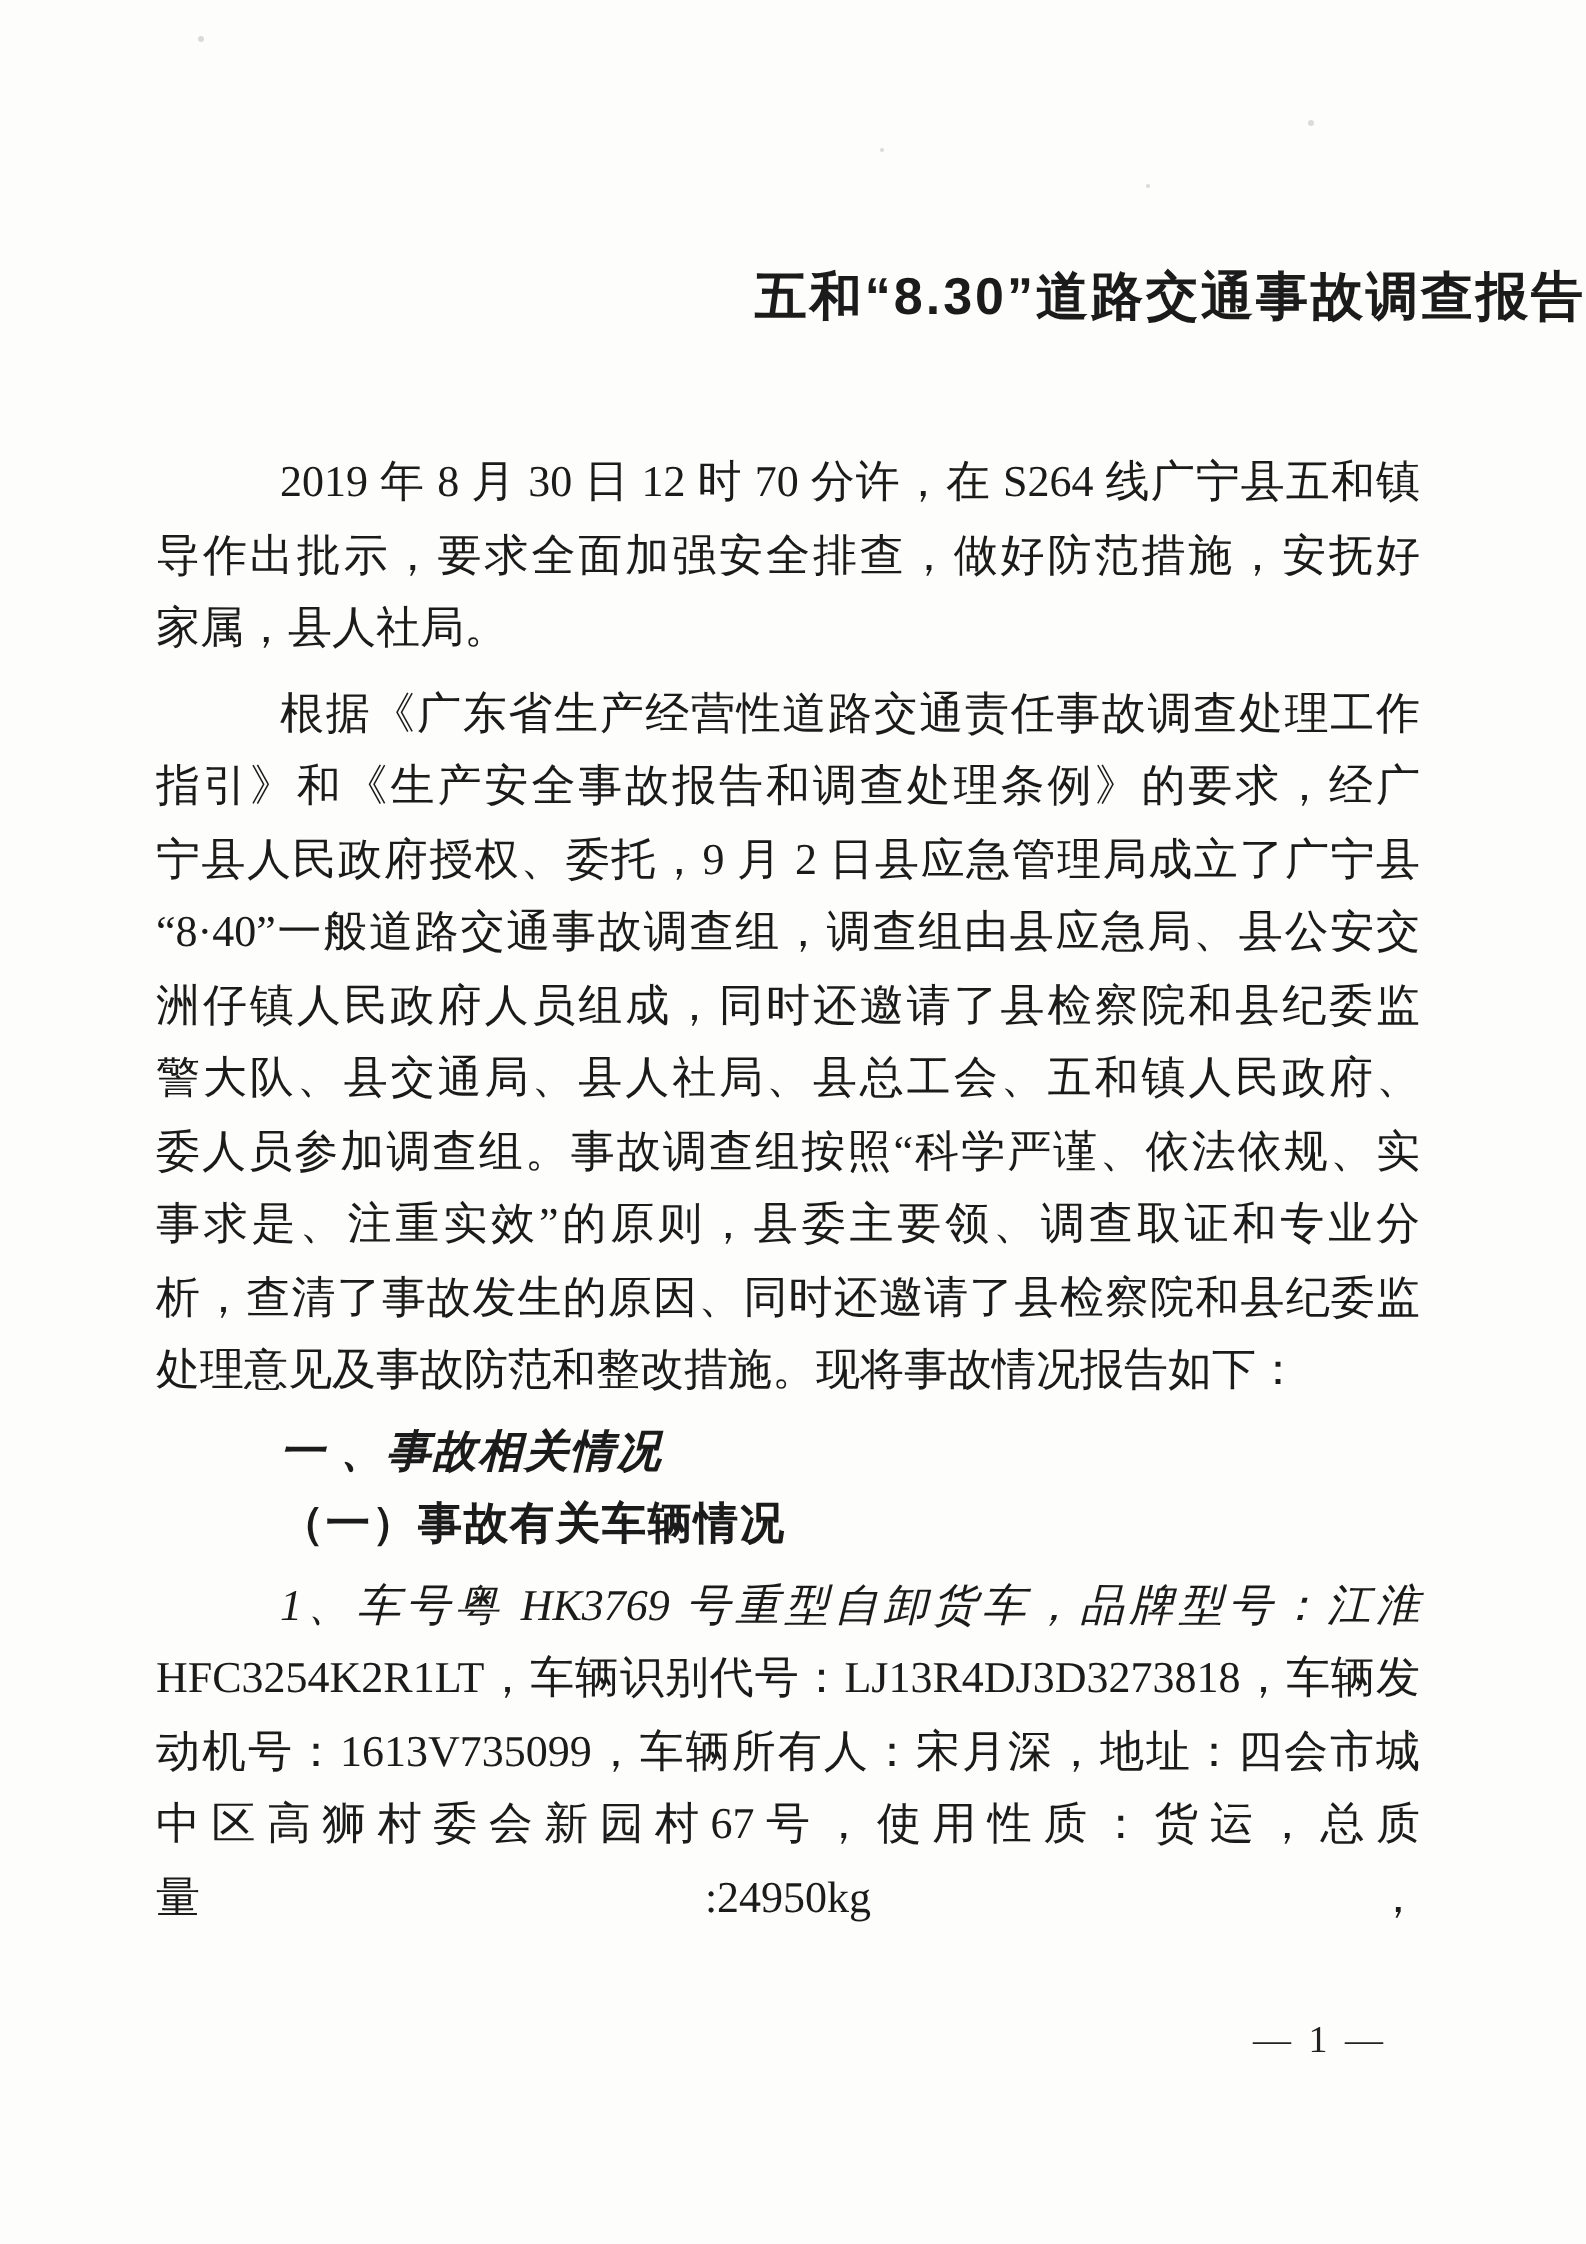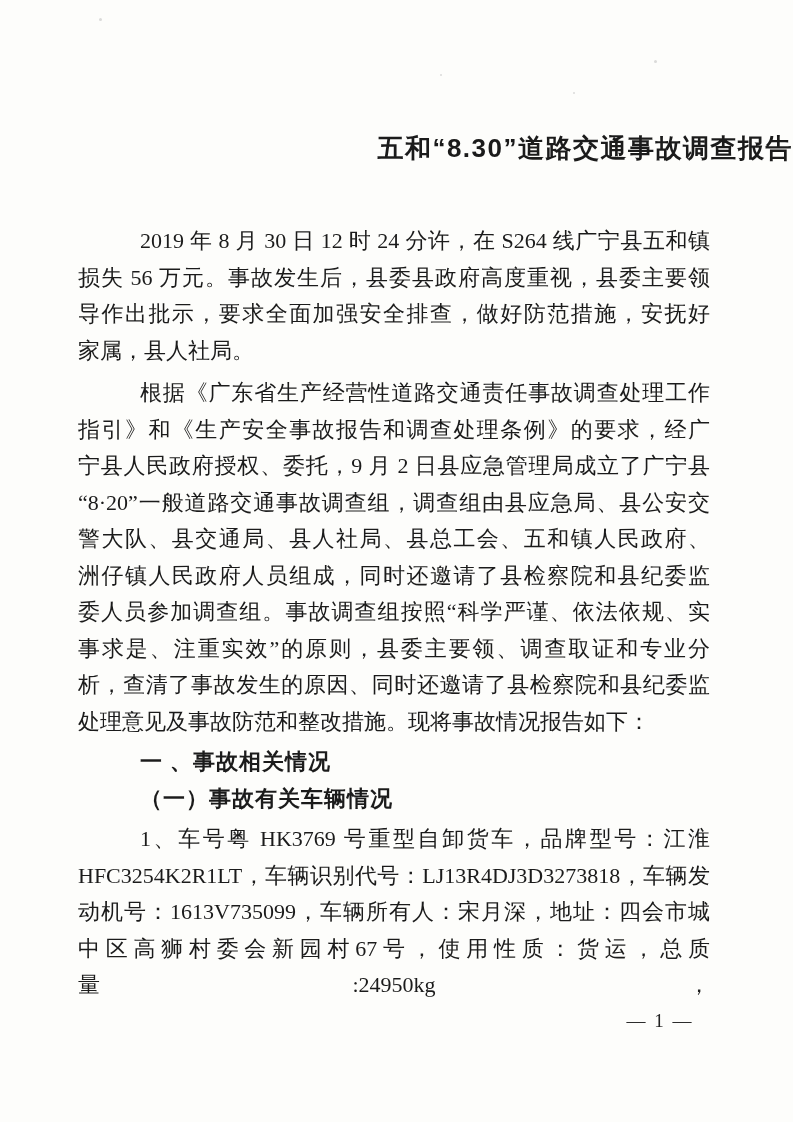--- a/index.html
+++ b/index.html
@@ -43,21 +43,21 @@
     white-space: normal;
   }
   .jfull {
     text-align: justify;
     text-align-last: justify;
   }
   .indent {
     text-indent: 62px;
   }
   .gap-p { margin-top: 6px; }
-  .gap-h { margin-top: 4px; }
+  .gap-h { margin-top: 4px; font-style: italic; }
   .heading {
     font-family: "Liberation Sans", "DejaVu Sans", sans-serif;
     font-weight: 700;
     text-indent: 62px;
     letter-spacing: 1px;
   }
   .page-number {
     position: absolute;
     top: 1010px;
     left: 622px;
@@ -85,31 +85,30 @@
 
   <div class="speck speck-1"></div>
   <div class="speck speck-2"></div>
   <div class="speck speck-3"></div>
   <div class="speck speck-4"></div>
 
   <h1 class="doc-title">五和“8.30”道路交通事故调查报告</h1>
 
   <div class="doc-body">
 
-    <p class="line indent jfull">2019 年 8 月 30 日 12 时 24 分许，在 S264 线广宁县五和镇</p>
-    <p class="line jfull">损失 56 万元。事故发生后，县委县政府高度重视，县委主要领</p>
+    <p class="line indent jfull">2019 年 8 月 30 日 12 时 70 分许，在 S264 线广宁县五和镇</p>
     <p class="line jfull">导作出批示，要求全面加强安全排查，做好防范措施，安抚好</p>
     <p class="line">家属，县人社局。</p>
 
     <p class="line indent jfull gap-p">根据《广东省生产经营性道路交通责任事故调查处理工作</p>
     <p class="line jfull">指引》和《生产安全事故报告和调查处理条例》的要求，经广</p>
     <p class="line jfull">宁县人民政府授权、委托，9 月 2 日县应急管理局成立了广宁县</p>
-    <p class="line jfull">“8·20”一般道路交通事故调查组，调查组由县应急局、县公安交</p>
+    <p class="line jfull">“8·40”一般道路交通事故调查组，调查组由县应急局、县公安交</p>
+    <p class="line jfull">洲仔镇人民政府人员组成，同时还邀请了县检察院和县纪委监</p>
     <p class="line jfull">警大队、县交通局、县人社局、县总工会、五和镇人民政府、</p>
-    <p class="line jfull">洲仔镇人民政府人员组成，同时还邀请了县检察院和县纪委监</p>
     <p class="line jfull">委人员参加调查组。事故调查组按照“科学严谨、依法依规、实</p>
     <p class="line jfull">事求是、注重实效”的原则，县委主要领、调查取证和专业分</p>
     <p class="line jfull">析，查清了事故发生的原因、同时还邀请了县检察院和县纪委监</p>
     <p class="line">处理意见及事故防范和整改措施。现将事故情况报告如下：</p>
 
     <p class="line heading gap-h">一 、事故相关情况</p>
     <p class="line heading">（一）事故有关车辆情况</p>
 
     <p class="line indent jfull gap-h">1、车号粤 HK3769 号重型自卸货车，品牌型号：江淮</p>
     <p class="line jfull">HFC3254K2R1LT，车辆识别代号：LJ13R4DJ3D3273818，车辆发</p>

